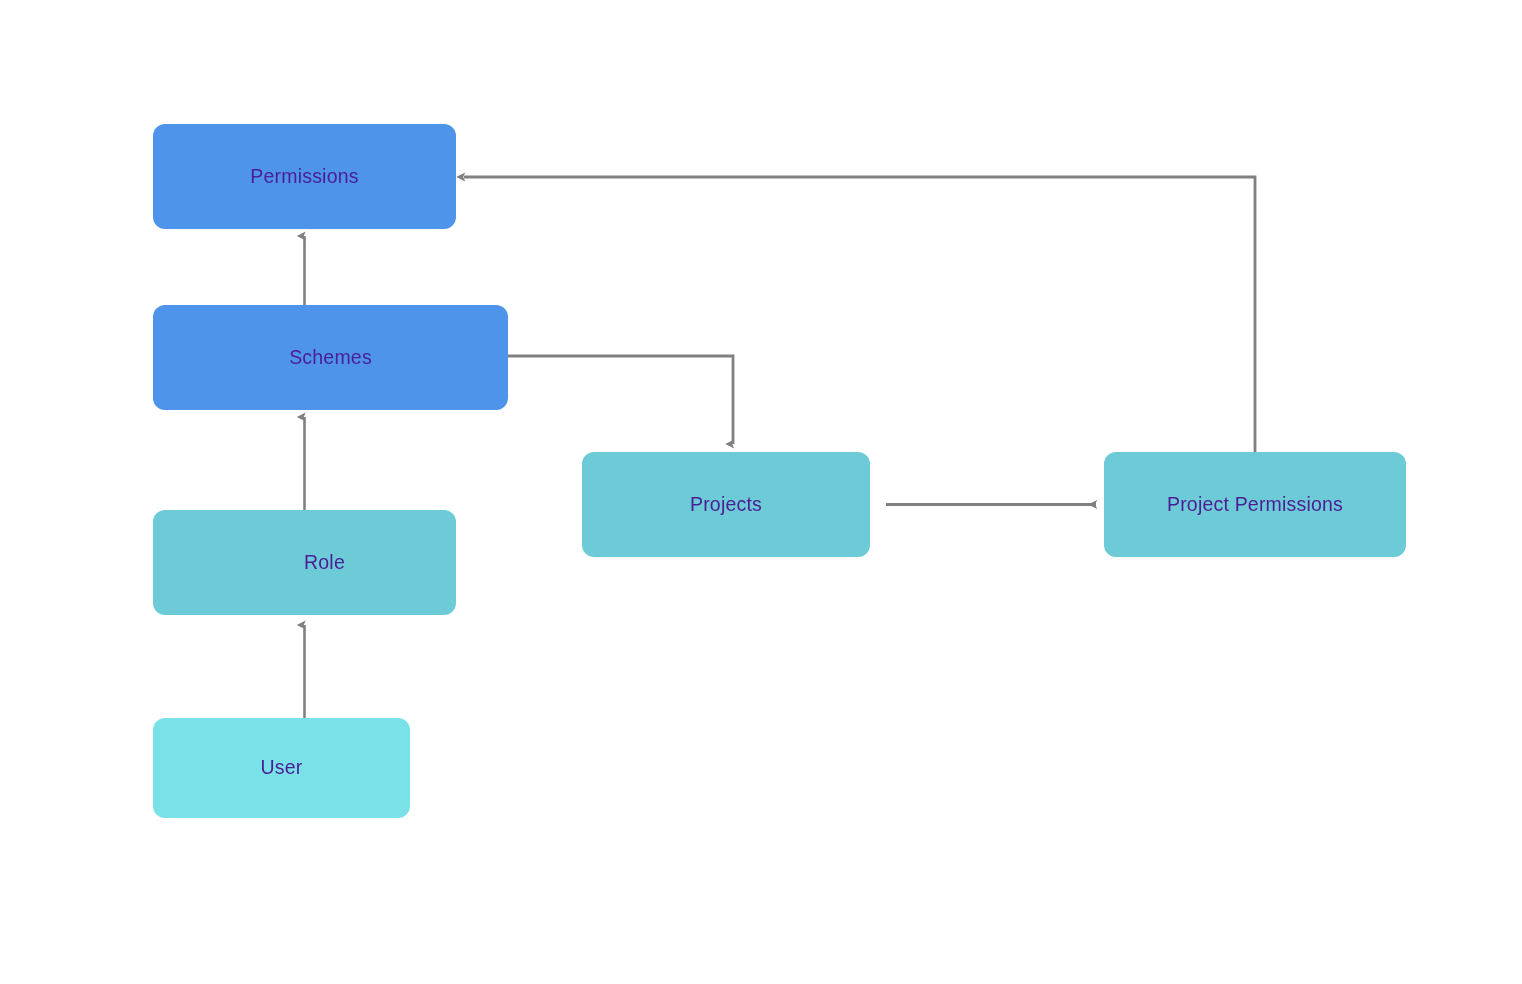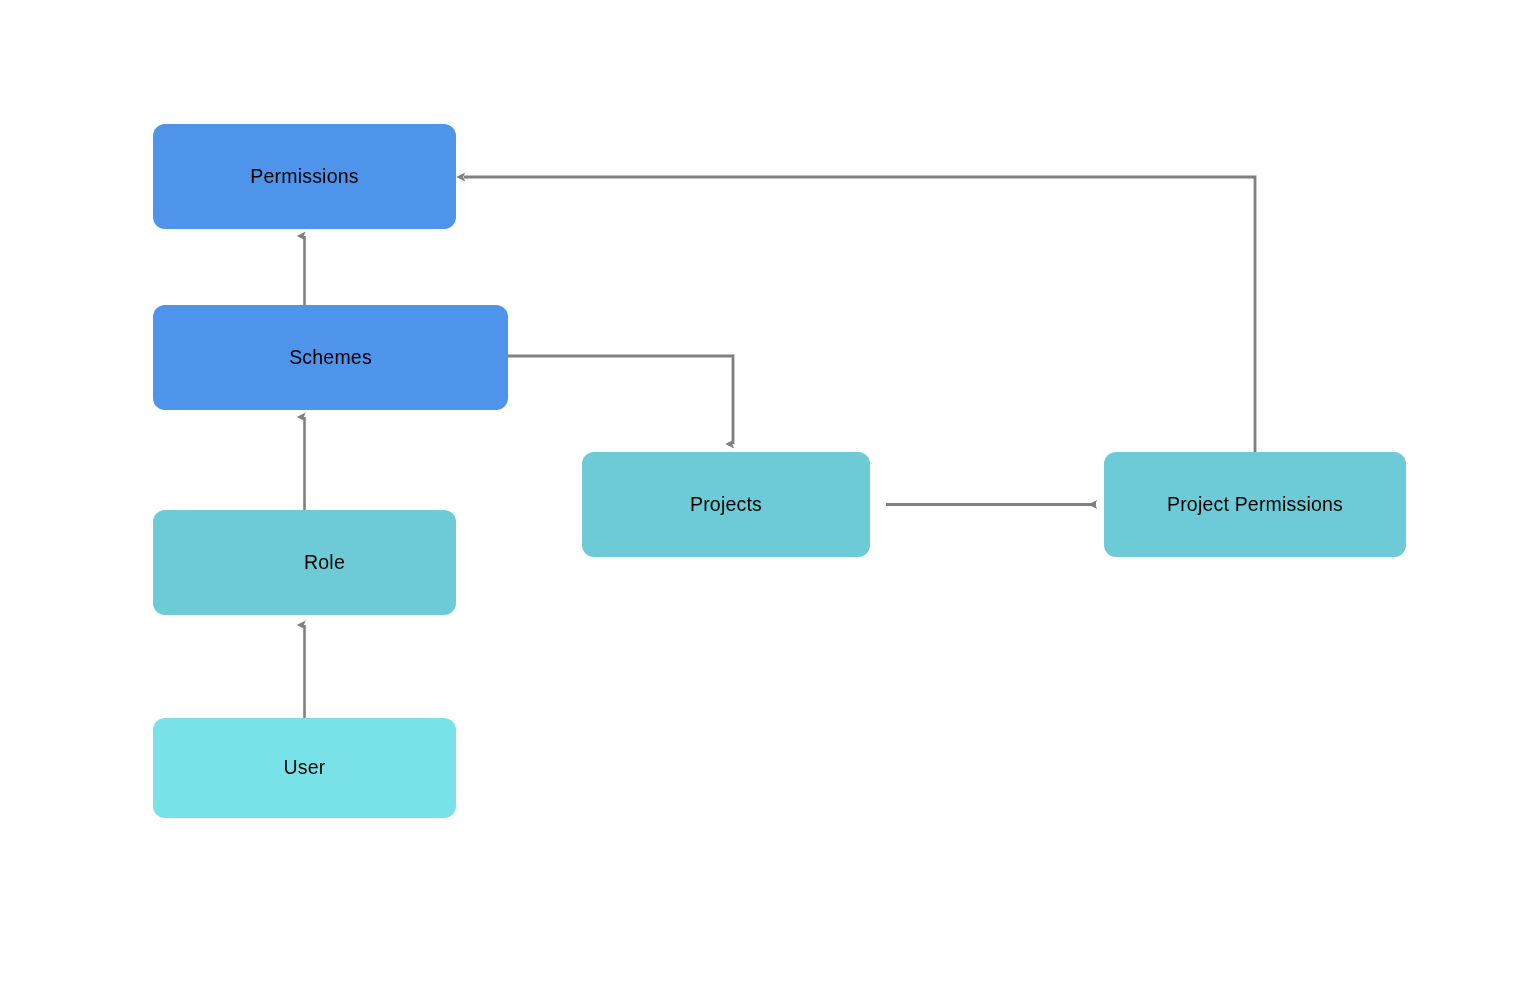--- a/index.html
+++ b/index.html
@@ -38,21 +38,21 @@
     font-size: 19.5px;
     font-weight: 400;
     letter-spacing: 0.2px;
     line-height: 1;
     text-align: center;
     user-select: none;
   }
   .node-label {
     display: block;
     padding: 0 10px;
-    color: #000000;
+    color: #4c1d95;
   }
 </style>
 </head>
 <body style="background: rgb(255, 255, 255);">
 
 <div id="canvas" style="background: rgb(255, 255, 255);">
 
   <svg id="edge-layer" viewBox="0 0 1522 984" width="1522" height="984" xmlns="http://www.w3.org/2000/svg">
     <defs>
       <marker id="arrow-up" markerWidth="10" markerHeight="10" refX="5" refY="8.4" orient="auto" markerUnits="userSpaceOnUse">
@@ -87,21 +87,21 @@
   </div>
 
   <div class="node" style="left: 153px; top: 305px; width: 355px; height: 105px; background: rgb(77, 148, 234); color: rgb(255, 255, 255);">
     <span class="node-label">Schemes</span>
   </div>
 
   <div class="node" style="left: 153px; top: 510px; width: 303px; height: 105px; background: rgb(108, 203, 214); color: rgb(255, 255, 255); padding-left: 40px;">
     <span class="node-label">Role</span>
   </div>
 
-  <div class="node" style="left: 153px; top: 718px; width: 303px; height: 100px; background: rgb(121, 226, 232); color: rgb(255, 255, 255);">
+  <div class="node" style="left: 153px; top: 718px; width: 257px; height: 100px; background: rgb(121, 226, 232); color: rgb(255, 255, 255);">
     <span class="node-label">User</span>
   </div>
 
   <div class="node" style="left: 582px; top: 452px; width: 288px; height: 105px; background: rgb(108, 203, 214); color: rgb(255, 255, 255);">
     <span class="node-label">Projects</span>
   </div>
 
   <div class="node" style="left: 1104px; top: 452px; width: 302px; height: 105px; background: rgb(108, 203, 214); color: rgb(255, 255, 255); justify-content: center;">
     <span class="node-label">Project Permissions</span>
   </div>

